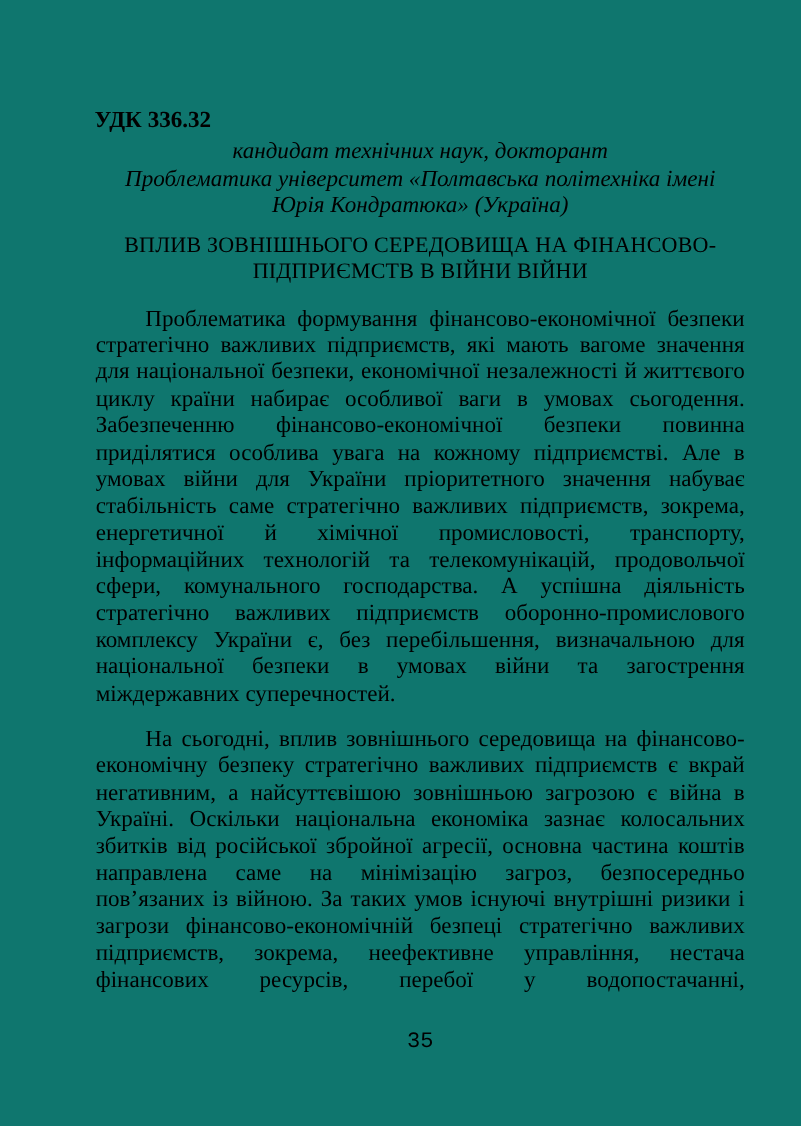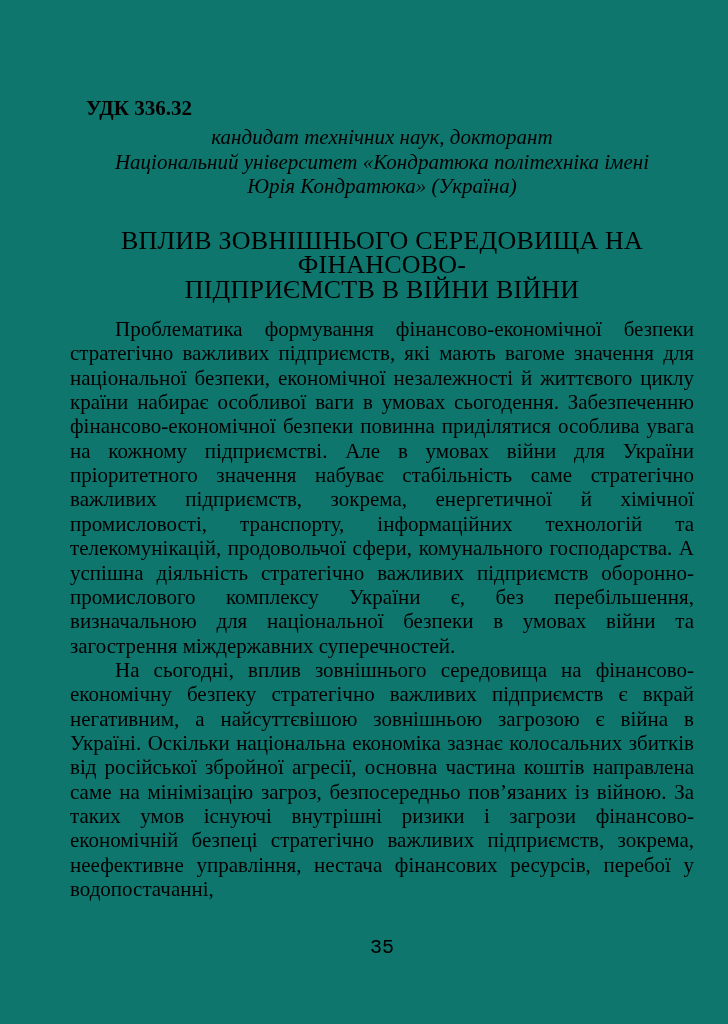--- a/index.html
+++ b/index.html
@@ -33,33 +33,33 @@
     margin-top: 5px;
     text-align: center;
     font-style: italic;
     font-size: 21px;
     line-height: 24.3px;
   }
   .author-name {
     font-weight: bold;
   }
   .paper-title {
-    margin-top: 31px;
+    margin-top: 13px;
     text-align: center;
-    font-size: 26px;
+    font-size: 20px;
     line-height: 24.3px;
     letter-spacing: 0.2px;
   }
   .body-text {
     margin-top: 15px;
     font-size: 21px;
     line-height: 24.35px;
   }
   .body-text p {
-    margin: 0;
+    margin: 17px;
     text-indent: 45px;
     text-align: justify;
   }
   .body-text p.continues {
     text-align-last: justify;
   }
   .page-number {
     position: absolute;
     left: 70px;
     top: 936px;
@@ -73,21 +73,21 @@
 </head>
 <body>
 
 <div class="page">
   <div class="content">
 
     <div class="udc">УДК 336.32</div>
 
     <div class="author-block">
       <div class="author-credentials">кандидат технічних наук, докторант</div>
-      <div class="affiliation-line">Національний університет «Кондратюка політехніка імені</div>
+      <div class="affiliation-line">Проблематика університет «Полтавська політехніка імені</div>
       <div class="affiliation-line">Юрія Кондратюка» (Україна)</div>
     </div>
 
     <div class="paper-title">
       <div>ВПЛИВ ЗОВНІШНЬОГО СЕРЕДОВИЩА НА ФІНАНСОВО-</div>
       <div>ПІДПРИЄМСТВ В ВІЙНИ ВІЙНИ</div>
     </div>
 
     <div class="body-text">
       <p>Проблематика формування фінансово-економічної безпеки стратегічно важливих підприємств, які мають вагоме значення для національної безпеки, економічної незалежності й життєвого циклу країни набирає особливої ваги в умовах сьогодення. Забезпеченню фінансово-економічної безпеки повинна приділятися особлива увага на кожному підприємстві. Але в умовах війни для України пріоритетного значення набуває стабільність саме стратегічно важливих підприємств, зокрема, енергетичної й хімічної промисловості, транспорту, інформаційних технологій та телекомунікацій, продовольчої сфери, комунального господарства. А успішна діяльність стратегічно важливих підприємств оборонно-промислового комплексу України є, без перебільшення, визначальною для національної безпеки в умовах війни та загострення міждержавних суперечностей.</p>

